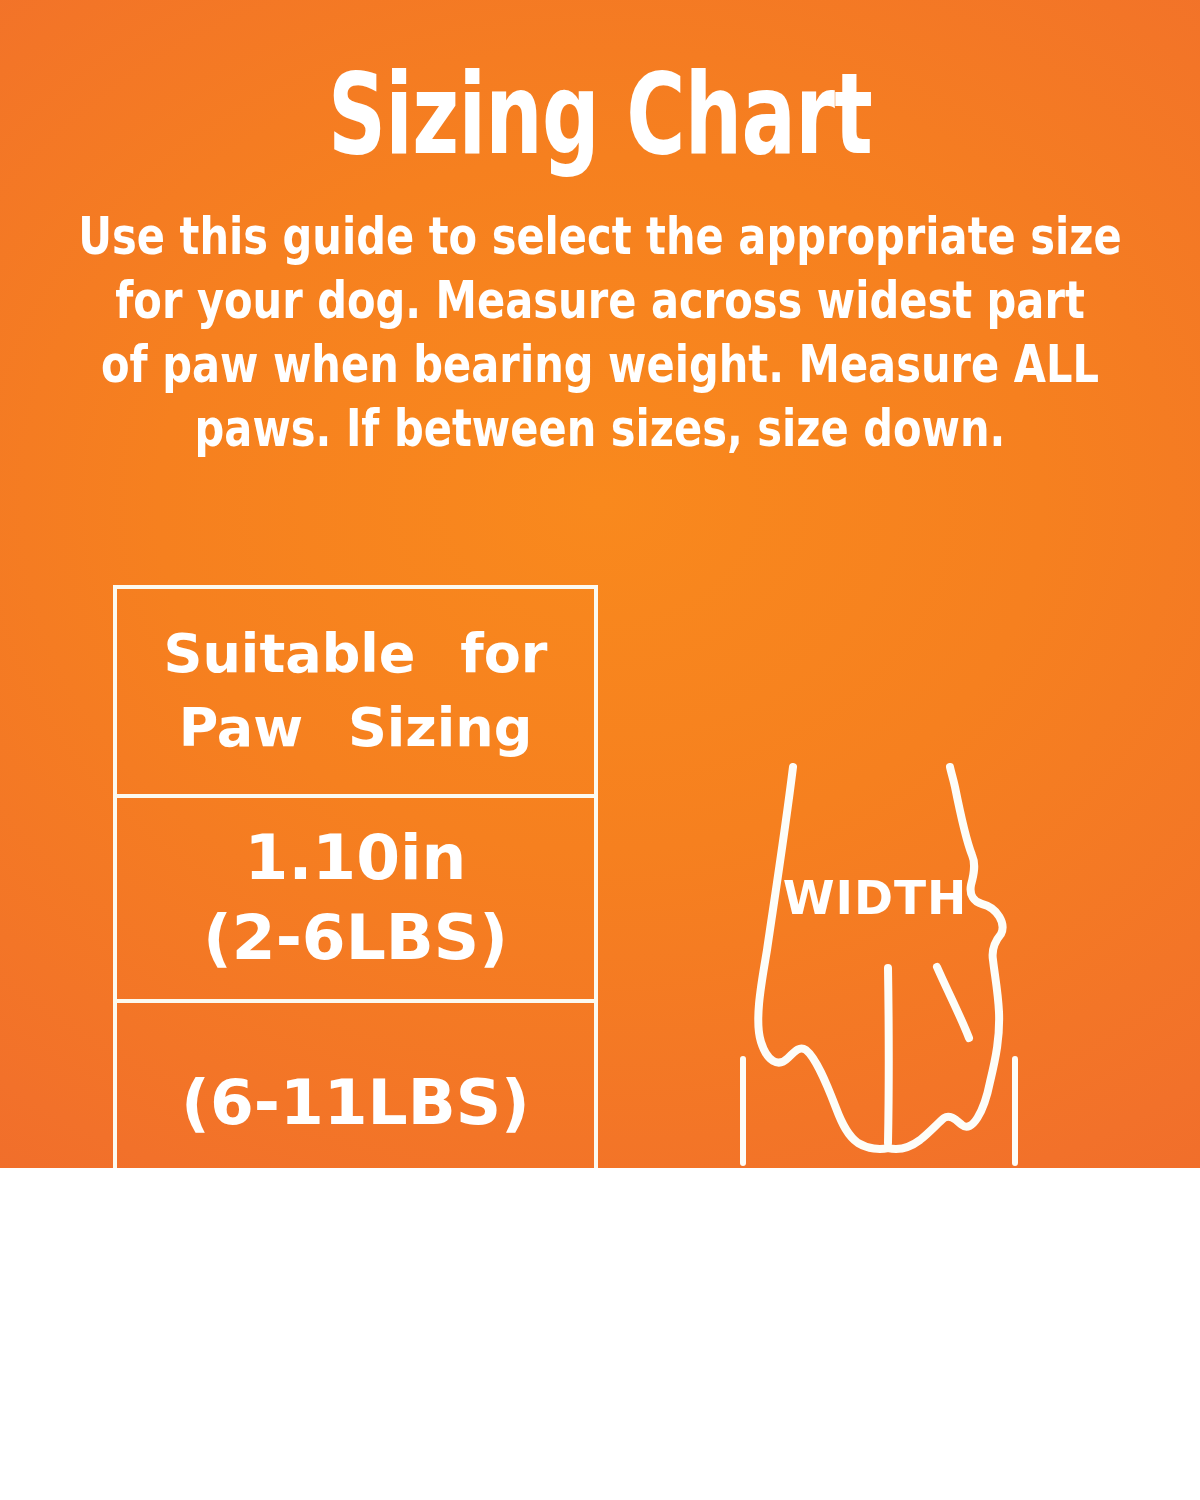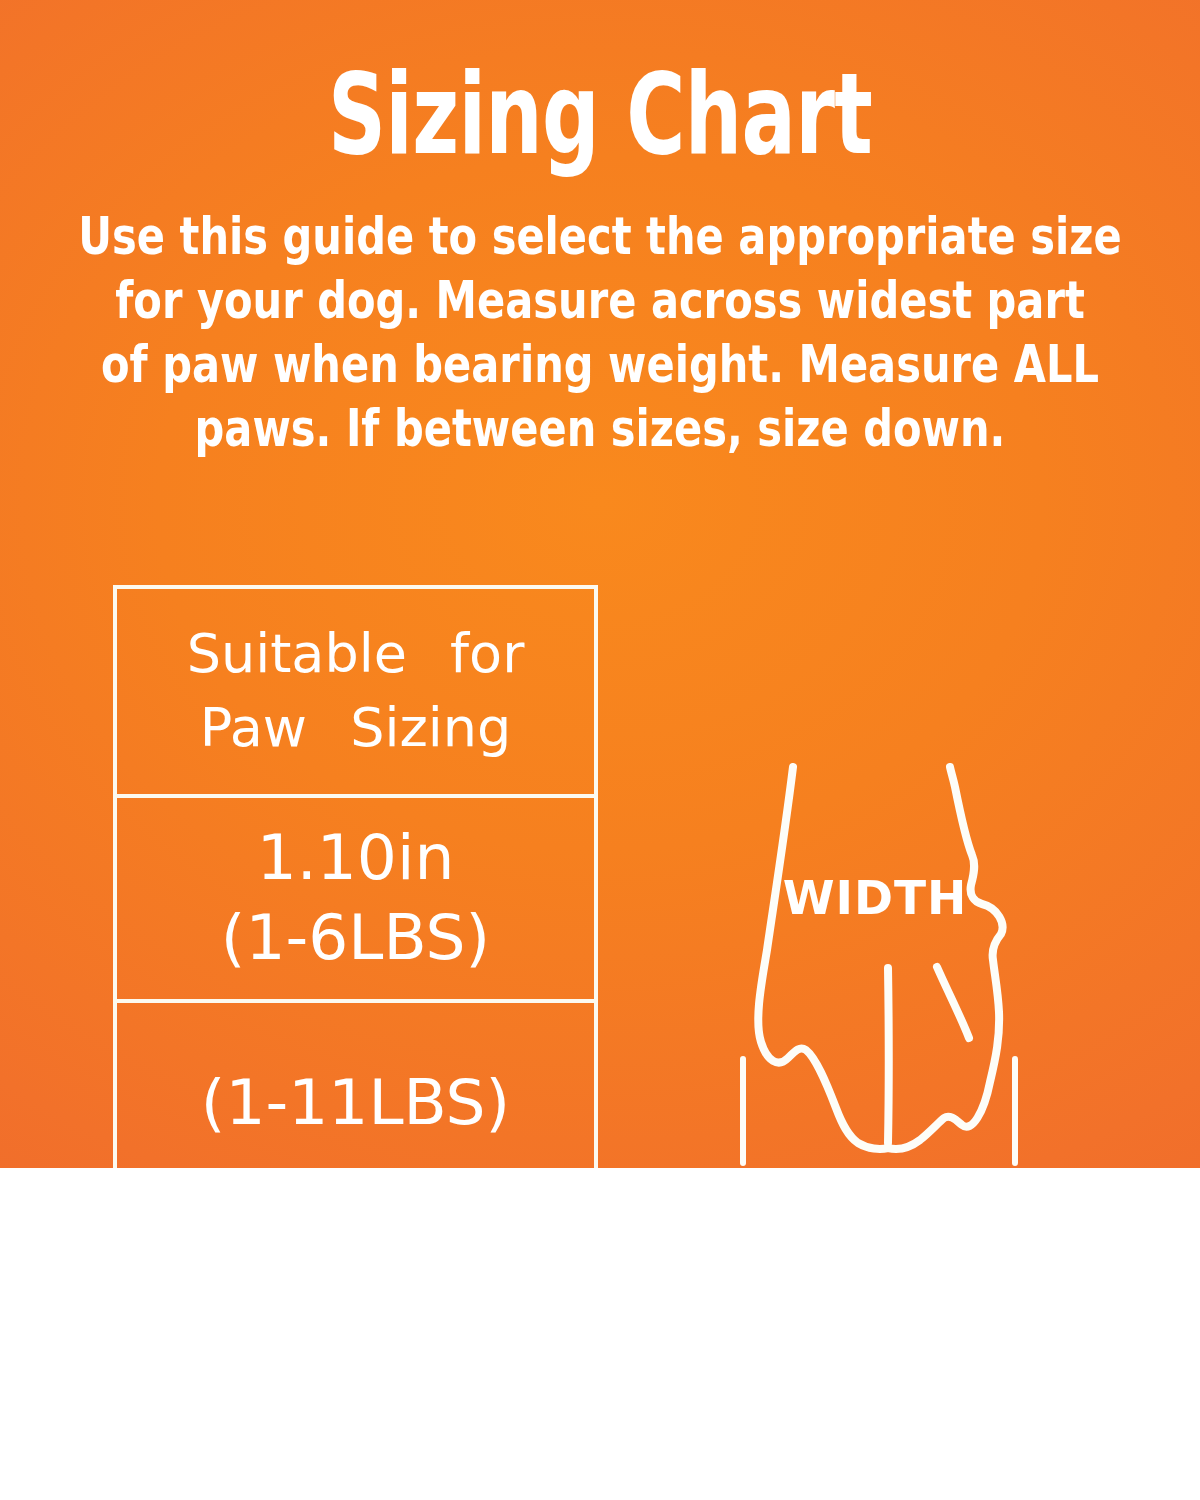--- a/index.html
+++ b/index.html
@@ -26,21 +26,21 @@
   }
   .intro .line{white-space:nowrap;}
   .size-table{
     position:absolute; left:113px; top:585px; width:485px; height:827px;
     box-sizing:border-box;
     border:4px solid #fcfaf0;
     display:grid; grid-template-rows:repeat(4,1fr);
   }
   .t-row{
     display:flex; flex-direction:column; justify-content:center; align-items:center;
-    text-align:center; font-weight:normal;
+    text-align:center; font-weight:bold;
   }
   .t-row + .t-row{border-top:4px solid #fcfaf0;}
   .t-head .hline{font-size:54px; line-height:74px; word-spacing:26px; white-space:nowrap;}
   .t-row .size{font-size:63px; line-height:80px; white-space:nowrap;}
   .t-row .weight{font-size:63px; line-height:80px; white-space:nowrap;}
   .paw-fig{position:absolute; left:728px; top:752px;}
   .paw-fig *{vector-effect:none;}
 </style>
 </head>
 <body>
@@ -56,24 +56,24 @@
     <div class="line">paws. If between sizes, size down.</div>
   </div>
 
   <div class="size-table">
     <div class="t-row t-head">
       <div class="hline">Suitable for</div>
       <div class="hline">Paw Sizing</div>
     </div>
     <div class="t-row">
       <div class="size">1.10in</div>
-      <div class="weight">(1-6LBS)</div>
+      <div class="weight">(2-6LBS)</div>
     </div>
     <div class="t-row">
-      <div class="weight">(1-11LBS)</div>
+      <div class="weight">(6-11LBS)</div>
     </div>
   </div>
 
   <svg class="paw-fig" width="308" height="515" viewBox="0 0 308 515" fill="none" stroke="#fdfdf8" stroke-linecap="round" stroke-linejoin="round">
 
     <g stroke-width="8">
       <path d="M 65,15
                C 57,80 46,150 39,198
                C 34,228 26,268 33,290
                C 39,309 50,316 60,306

